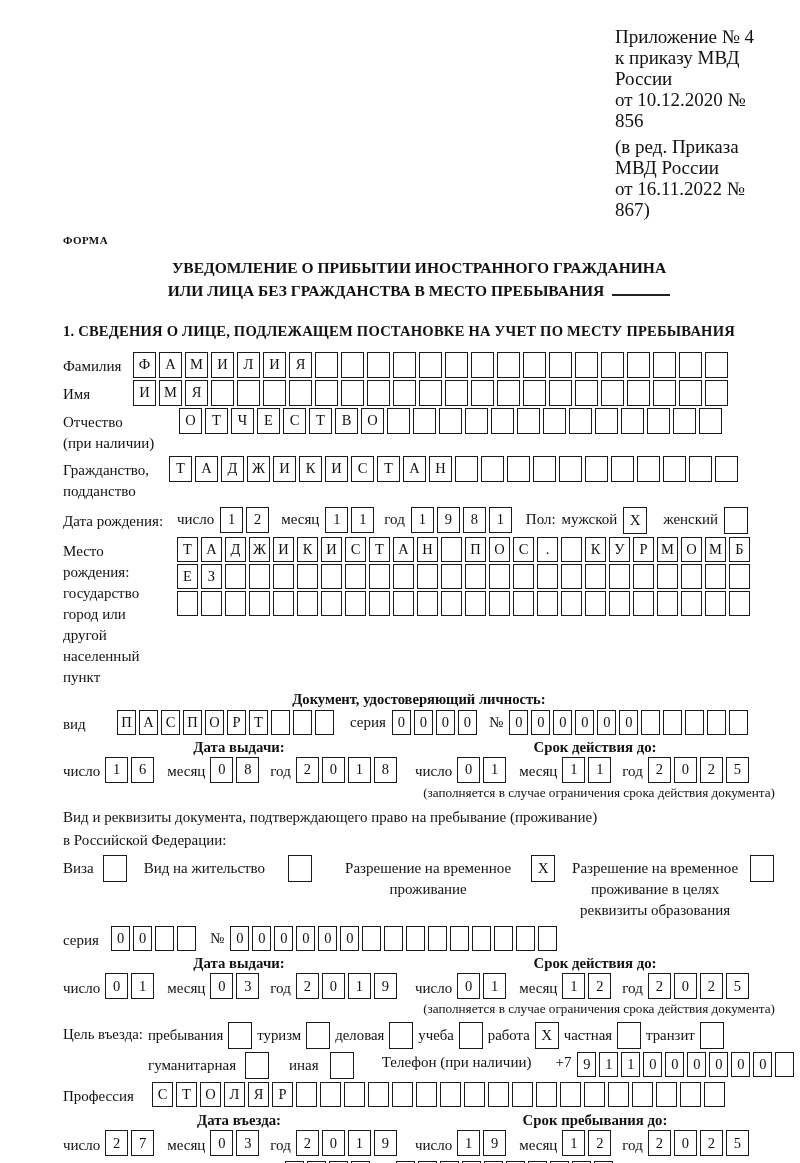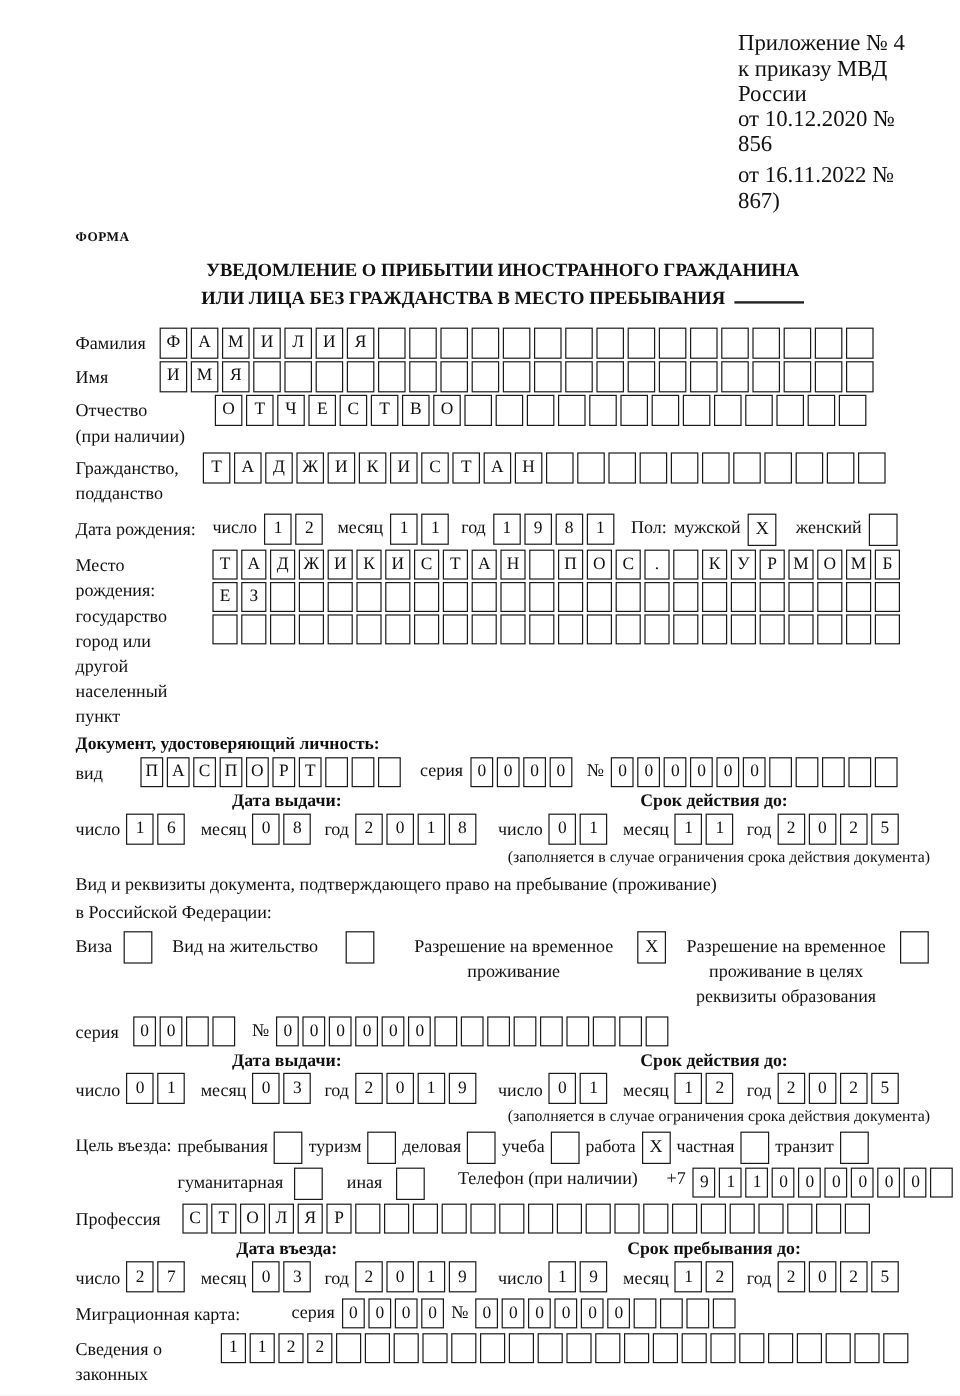--- a/index.html
+++ b/index.html
@@ -19,21 +19,21 @@
   .cells{display:flex;gap:3px;flex-shrink:0;}
   .cell{box-sizing:border-box;width:23px;height:26px;border:1.8px solid #1a1a1a;background:#fff;
         display:inline-flex;align-items:center;justify-content:center;font-size:14.5px;flex-shrink:0;}
   .sm .cell{width:21px;height:25px;}
   .xs .cell{width:19px;height:25px;}
   .cb{box-sizing:border-box;width:24px;height:27px;border:1.8px solid #1a1a1a;background:#fff;
       display:inline-flex;align-items:center;justify-content:center;font-size:15px;flex-shrink:0;}
   .cellgrid{display:flex;flex-direction:column;gap:2px;}
   .cellgrid.wide{gap:7px;}
   .dlabel{padding-top:4px;flex-shrink:0;}
-  .center-bold{text-align:left;font-weight:bold;font-size:14.6px;}
+  .center-bold{text-align:center;font-weight:bold;font-size:14.6px;}
   .datehdrs{display:flex;font-weight:bold;font-size:14.8px;}
   .dh-left{width:352px;text-align:center;}
   .dh-right{flex:1;text-align:center;}
   .daterow{display:flex;align-items:center;}
   .dgroup{display:flex;align-items:center;gap:5px;}
   .dg-left{width:352px;}
   .note{font-size:13.2px;text-align:right;margin-top:2px;}
   .intro{line-height:1.55;margin-top:5px;}
   .popts{display:flex;align-items:flex-start;margin-top:3px;}
   .popt{display:flex;align-items:flex-start;gap:9px;}
@@ -50,30 +50,32 @@
 
 <div class="page">
 
   <div class="appendix">
     <div class="lbl-lines">
         <div>Приложение № 4</div>
         <div>к приказу МВД России</div>
         <div>от 10.12.2020 № 856</div>
       </div>
     <div class="lbl-lines grp2">
+        <div>(в ред. Приказа МВД России</div>
         <div>от 16.11.2022 № 867)</div>
       </div>
   </div>
   <div class="form-label">ФОРМА</div>
 
   <div class="title">
     <div>УВЕДОМЛЕНИЕ О ПРИБЫТИИ ИНОСТРАННОГО ГРАЖДАНИНА</div>
     <div><span>ИЛИ ЛИЦА БЕЗ ГРАЖДАНСТВА В МЕСТО ПРЕБЫВАНИЯ</span><span class="blank"></span></div>
   </div>
 
+  <div class="sec-heading">1. СВЕДЕНИЯ О ЛИЦЕ, ПОДЛЕЖАЩЕМ ПОСТАНОВКЕ НА УЧЕТ ПО МЕСТУ ПРЕБЫВАНИЯ</div>
 
   <div class="frow mt12">
     <span class="flabel" style="width:64px">Фамилия</span>
     <span class="cells">
         <span class="cell">Ф</span>
         <span class="cell">А</span>
         <span class="cell">М</span>
         <span class="cell">И</span>
         <span class="cell">Л</span>
         <span class="cell">И</span>

